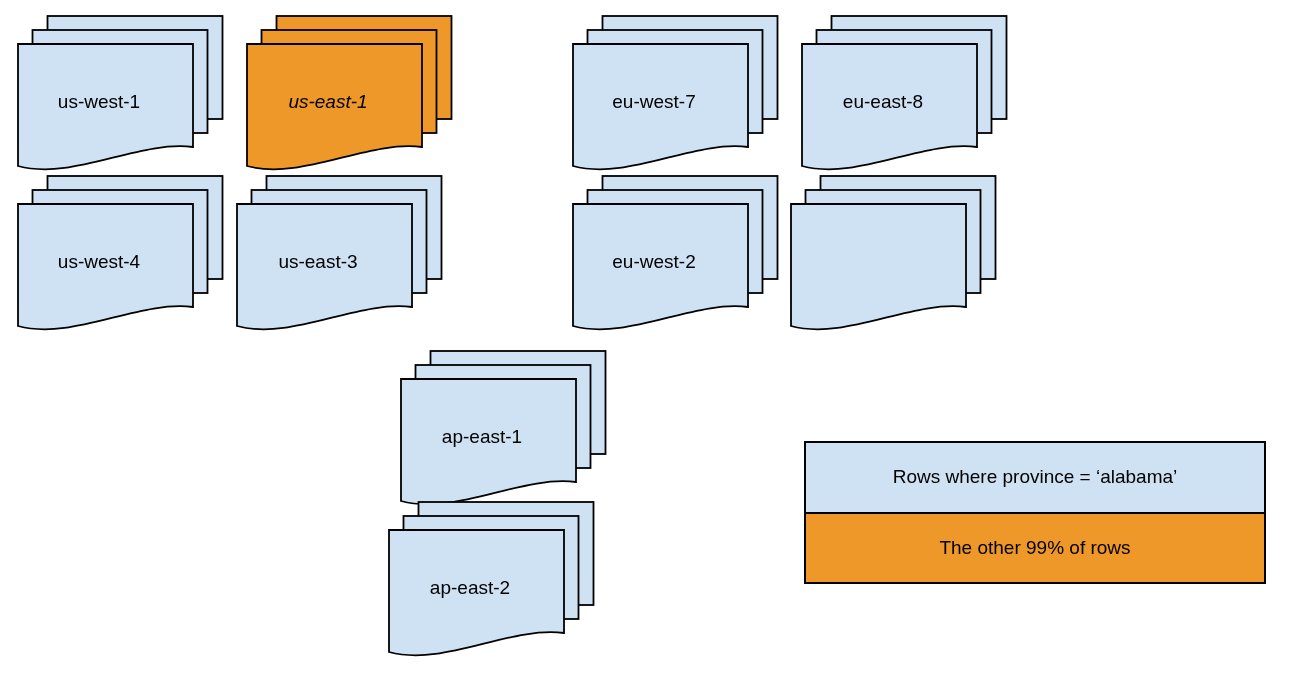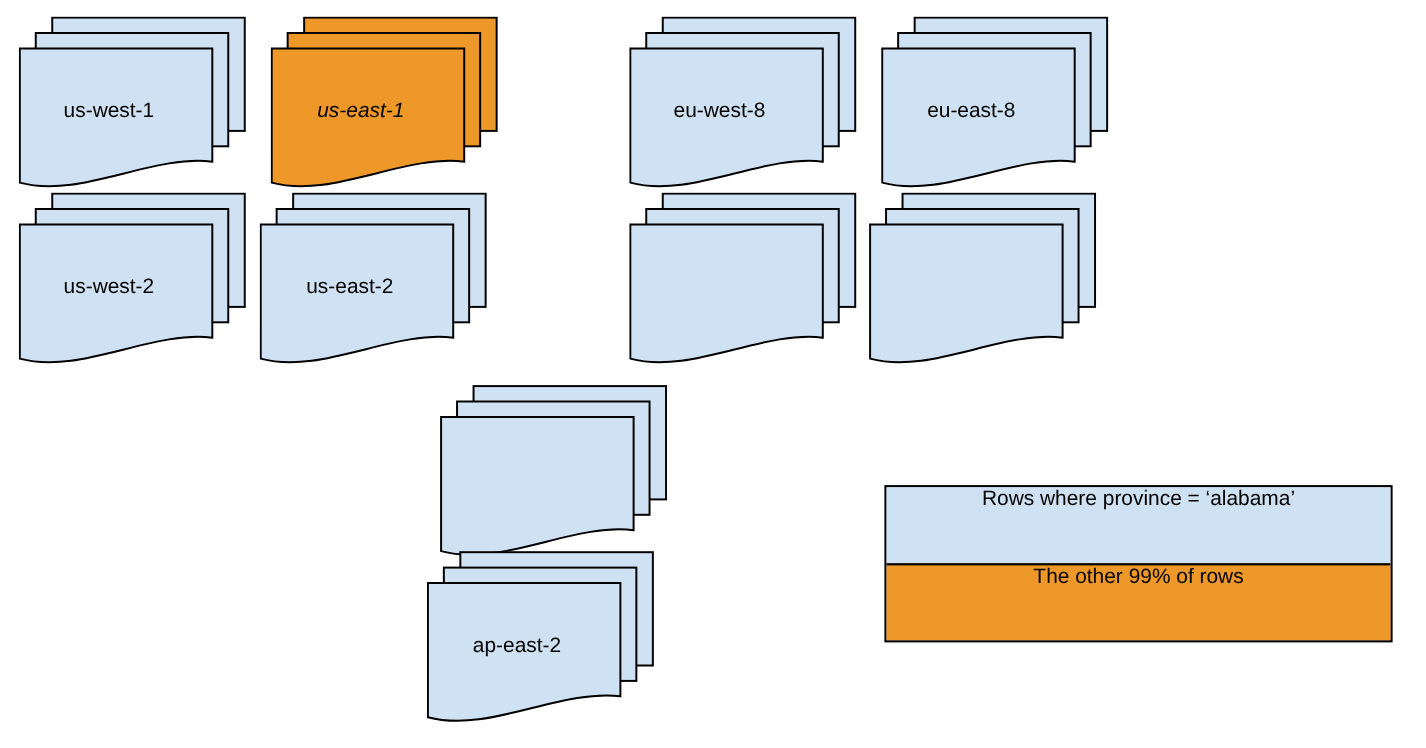--- a/index.html
+++ b/index.html
@@ -59,21 +59,21 @@
     width: 462px;
     height: 143px;
     box-sizing: border-box;
     border: 2px solid var(--stroke-color, #000);
     display: flex;
     flex-direction: column;
   }
   .legend-row {
     flex: 1;
     display: flex;
-    align-items: flex-start;
+    align-items: center;
     justify-content: center;
     font-size: 19px;
   }
   .legend-row + .legend-row { border-top: 2px solid var(--stroke-color, #000); }
   .legend-row.default   { background: var(--default-fill, #cfe2f3); }
   .legend-row.highlight { background: var(--highlight-fill, #ef982a); }
 </style>
 </head>
 <body>
 
@@ -95,66 +95,68 @@
         <path class="sheet" d="M 1 29 H 176 V 132 C 121 125 56 166 1 151 Z"></path>
       </svg>
       <span class="label">us-east-1</span>
     </div>
       <div class="stack s-eu-west-1">
       <svg viewBox="0 0 207 162" width="207" height="162" aria-hidden="true">
         <rect class="sheet" x="30.5" y="1" width="175" height="103"></rect>
         <rect class="sheet" x="15.5" y="15" width="175" height="103"></rect>
         <path class="sheet" d="M 1 29 H 176 V 132 C 121 125 56 166 1 151 Z"></path>
       </svg>
-      <span class="label">eu-west-8</span>
+      <span class="label">eu-west-7</span>
     </div>
       <div class="stack s-eu-east-1">
       <svg viewBox="0 0 207 162" width="207" height="162" aria-hidden="true">
         <rect class="sheet" x="30.5" y="1" width="175" height="103"></rect>
         <rect class="sheet" x="15.5" y="15" width="175" height="103"></rect>
         <path class="sheet" d="M 1 29 H 176 V 132 C 121 125 56 166 1 151 Z"></path>
       </svg>
       <span class="label">eu-east-8</span>
     </div>
       <div class="stack s-us-west-2">
       <svg viewBox="0 0 207 162" width="207" height="162" aria-hidden="true">
         <rect class="sheet" x="30.5" y="1" width="175" height="103"></rect>
         <rect class="sheet" x="15.5" y="15" width="175" height="103"></rect>
         <path class="sheet" d="M 1 29 H 176 V 132 C 121 125 56 166 1 151 Z"></path>
       </svg>
-      <span class="label">us-west-2</span>
+      <span class="label">us-west-4</span>
     </div>
       <div class="stack s-us-east-2">
       <svg viewBox="0 0 207 162" width="207" height="162" aria-hidden="true">
         <rect class="sheet" x="30.5" y="1" width="175" height="103"></rect>
         <rect class="sheet" x="15.5" y="15" width="175" height="103"></rect>
         <path class="sheet" d="M 1 29 H 176 V 132 C 121 125 56 166 1 151 Z"></path>
       </svg>
-      <span class="label">us-east-2</span>
+      <span class="label">us-east-3</span>
     </div>
       <div class="stack s-eu-west-2">
       <svg viewBox="0 0 207 162" width="207" height="162" aria-hidden="true">
         <rect class="sheet" x="30.5" y="1" width="175" height="103"></rect>
         <rect class="sheet" x="15.5" y="15" width="175" height="103"></rect>
         <path class="sheet" d="M 1 29 H 176 V 132 C 121 125 56 166 1 151 Z"></path>
       </svg>
+      <span class="label">eu-west-2</span>
     </div>
       <div class="stack s-eu-east-2">
       <svg viewBox="0 0 207 162" width="207" height="162" aria-hidden="true">
         <rect class="sheet" x="30.5" y="1" width="175" height="103"></rect>
         <rect class="sheet" x="15.5" y="15" width="175" height="103"></rect>
         <path class="sheet" d="M 1 29 H 176 V 132 C 121 125 56 166 1 151 Z"></path>
       </svg>
     </div>
       <div class="stack s-ap-east-1">
       <svg viewBox="0 0 207 162" width="207" height="162" aria-hidden="true">
         <rect class="sheet" x="30.5" y="1" width="175" height="103"></rect>
         <rect class="sheet" x="15.5" y="15" width="175" height="103"></rect>
         <path class="sheet" d="M 1 29 H 176 V 132 C 121 125 56 166 1 151 Z"></path>
       </svg>
+      <span class="label">ap-east-1</span>
     </div>
       <div class="stack s-ap-east-2">
       <svg viewBox="0 0 207 162" width="207" height="162" aria-hidden="true">
         <rect class="sheet" x="30.5" y="1" width="175" height="103"></rect>
         <rect class="sheet" x="15.5" y="15" width="175" height="103"></rect>
         <path class="sheet" d="M 1 29 H 176 V 132 C 121 125 56 166 1 151 Z"></path>
       </svg>
       <span class="label">ap-east-2</span>
     </div>
     </div>

